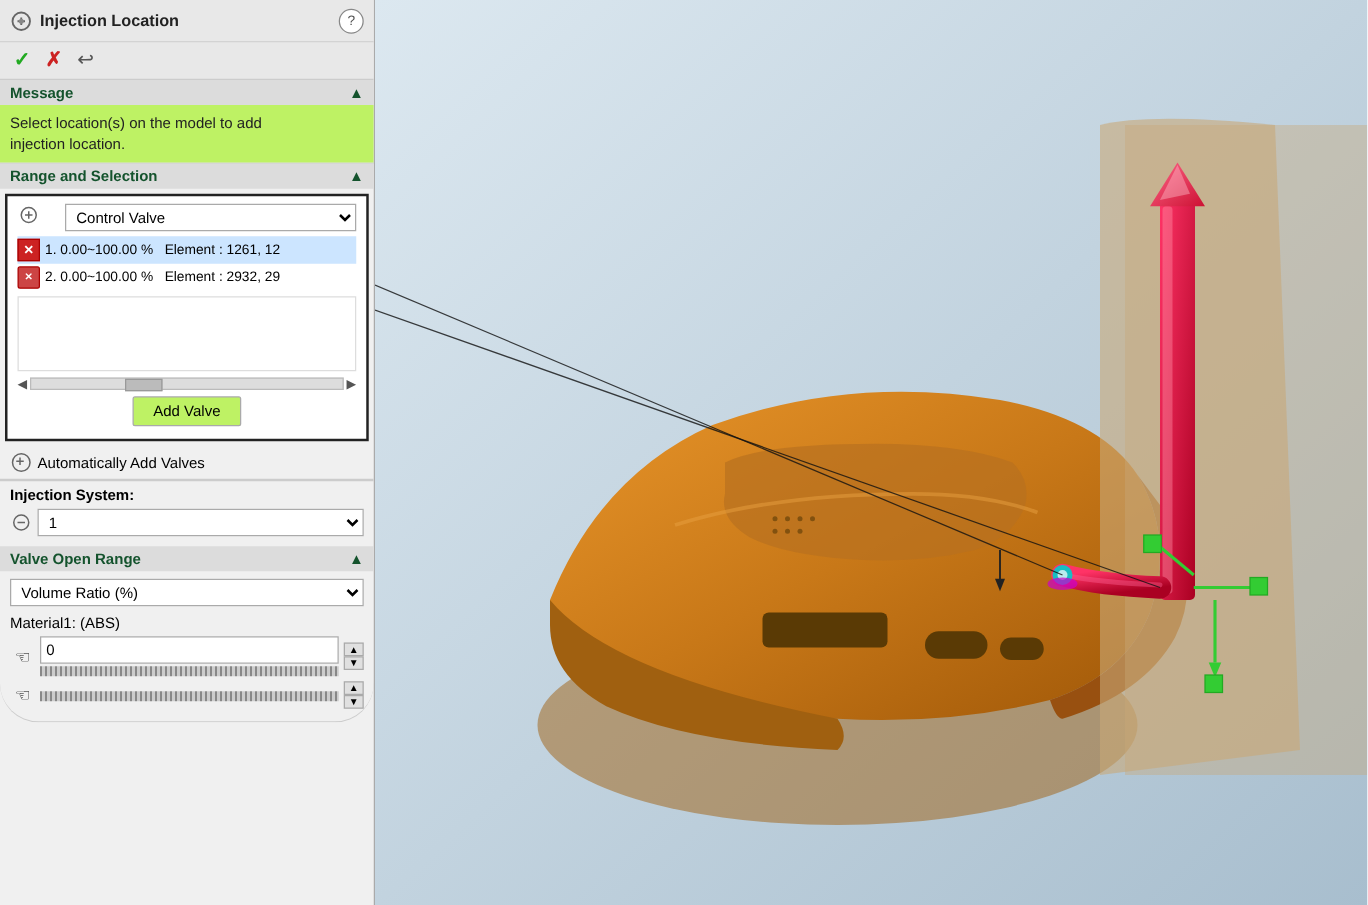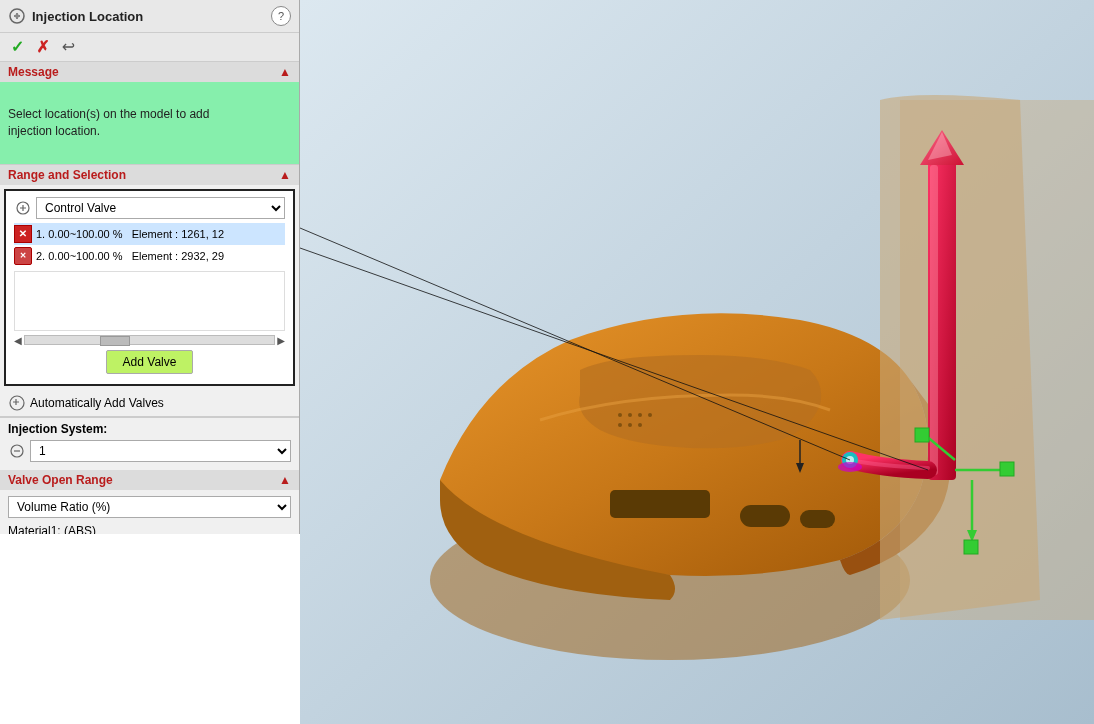--- a/index.html
+++ b/index.html
@@ -9,21 +9,21 @@
       overflow: hidden;
       font-family: Arial, sans-serif;
       font-size: 12px;
       display: flex;
     }
 
     
     #left-panel {
       width: 300px;
       min-width: 300px;
-      height: 534px;
+      height: 724px;
       background: #f0f0f0;
       border-right: 1px solid #aaa;
       display: flex;
       flex-direction: column;
       overflow: hidden;
     }
 
     #panel-header {
       display: flex;
       align-items: center;
@@ -84,44 +84,43 @@
       display: flex;
       align-items: center;
       justify-content: space-between;
       background: #dcdcdc;
       padding: 3px 8px;
       cursor: pointer;
     }
     .section-header span {
       font-size: 12px;
       font-weight: bold;
-      color: #b91c1c;
+      color: #14532d;
     }
     .section-chevron { font-size: 10px; color: #555; }
 
     #message-content {
-      background: #86efac;
-      padding: 24px 8px;
+      background: #bef264;
+      padding: 6px 8px;
       font-size: 12px;
       color: #222;
       line-height: 1.4;
     }
 
     
     #type-selection-content {
       padding: 6px 8px;
       border: 2px solid #222;
       margin: 4px;
       background: #fff;
     }
 
     .control-row {
       display: flex;
-      align-items: center;
-      gap: 4px;
+      gap: 20px;
       margin-bottom: 4px;
     }
     .control-icon {
       width: 18px;
       height: 18px;
       display: flex;
       align-items: center;
       justify-content: center;
       font-size: 12px;
       color: #555;

